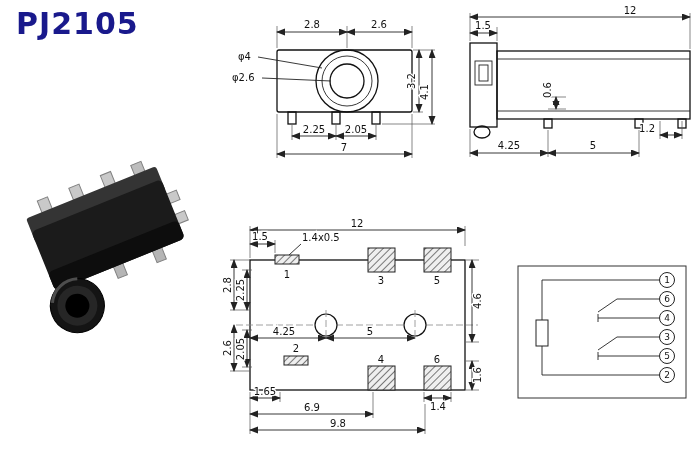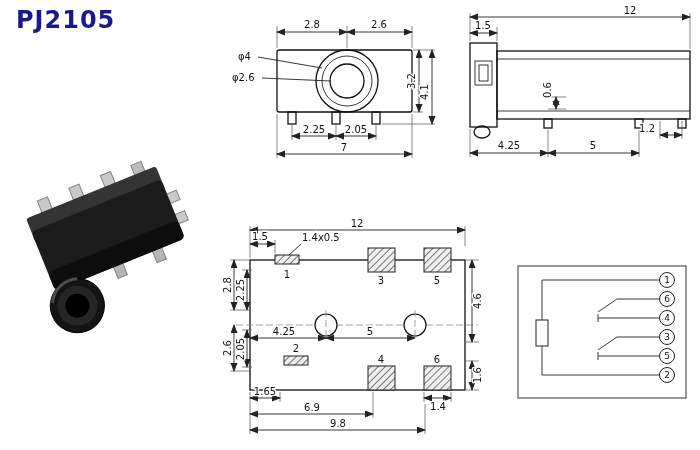--- a/index.html
+++ b/index.html
@@ -1,18 +1,18 @@
 <!DOCTYPE html>
 <html><head>
 <meta charset="utf-8">
 <style>
   html,body{margin:0;padding:0;background:#fff;}
   #stage{position:relative;width:700px;height:450px;background:#fff;overflow:hidden;
          font-family:"DejaVu Sans",sans-serif;}
-  #title{position:absolute;left:16px;top:6px;font-size:24px;font-weight:bold;letter-spacing:1px;}
+  #title{position:absolute;left:16px;top:6px;font-size:30px;font-weight:bold;letter-spacing:1px;}
   .panel{position:absolute;}
   svg text{font-family:"DejaVu Sans",sans-serif;font-size:10px;fill:#111;
            text-anchor:middle;paint-order:stroke;stroke:#fff;stroke-width:2.5px;}
   svg text.ls{text-anchor:start}
   svg text.le{text-anchor:end}
   .out{fill:none;stroke:#111;stroke-width:1.3;}
   .thin{fill:none;stroke:#222;stroke-width:0.9;}
   .ext{stroke:#555;stroke-width:0.7;}
   .dl{stroke:#222;stroke-width:0.9;}
   .dash{stroke:#888;stroke-width:0.8;stroke-dasharray:7 3;}

